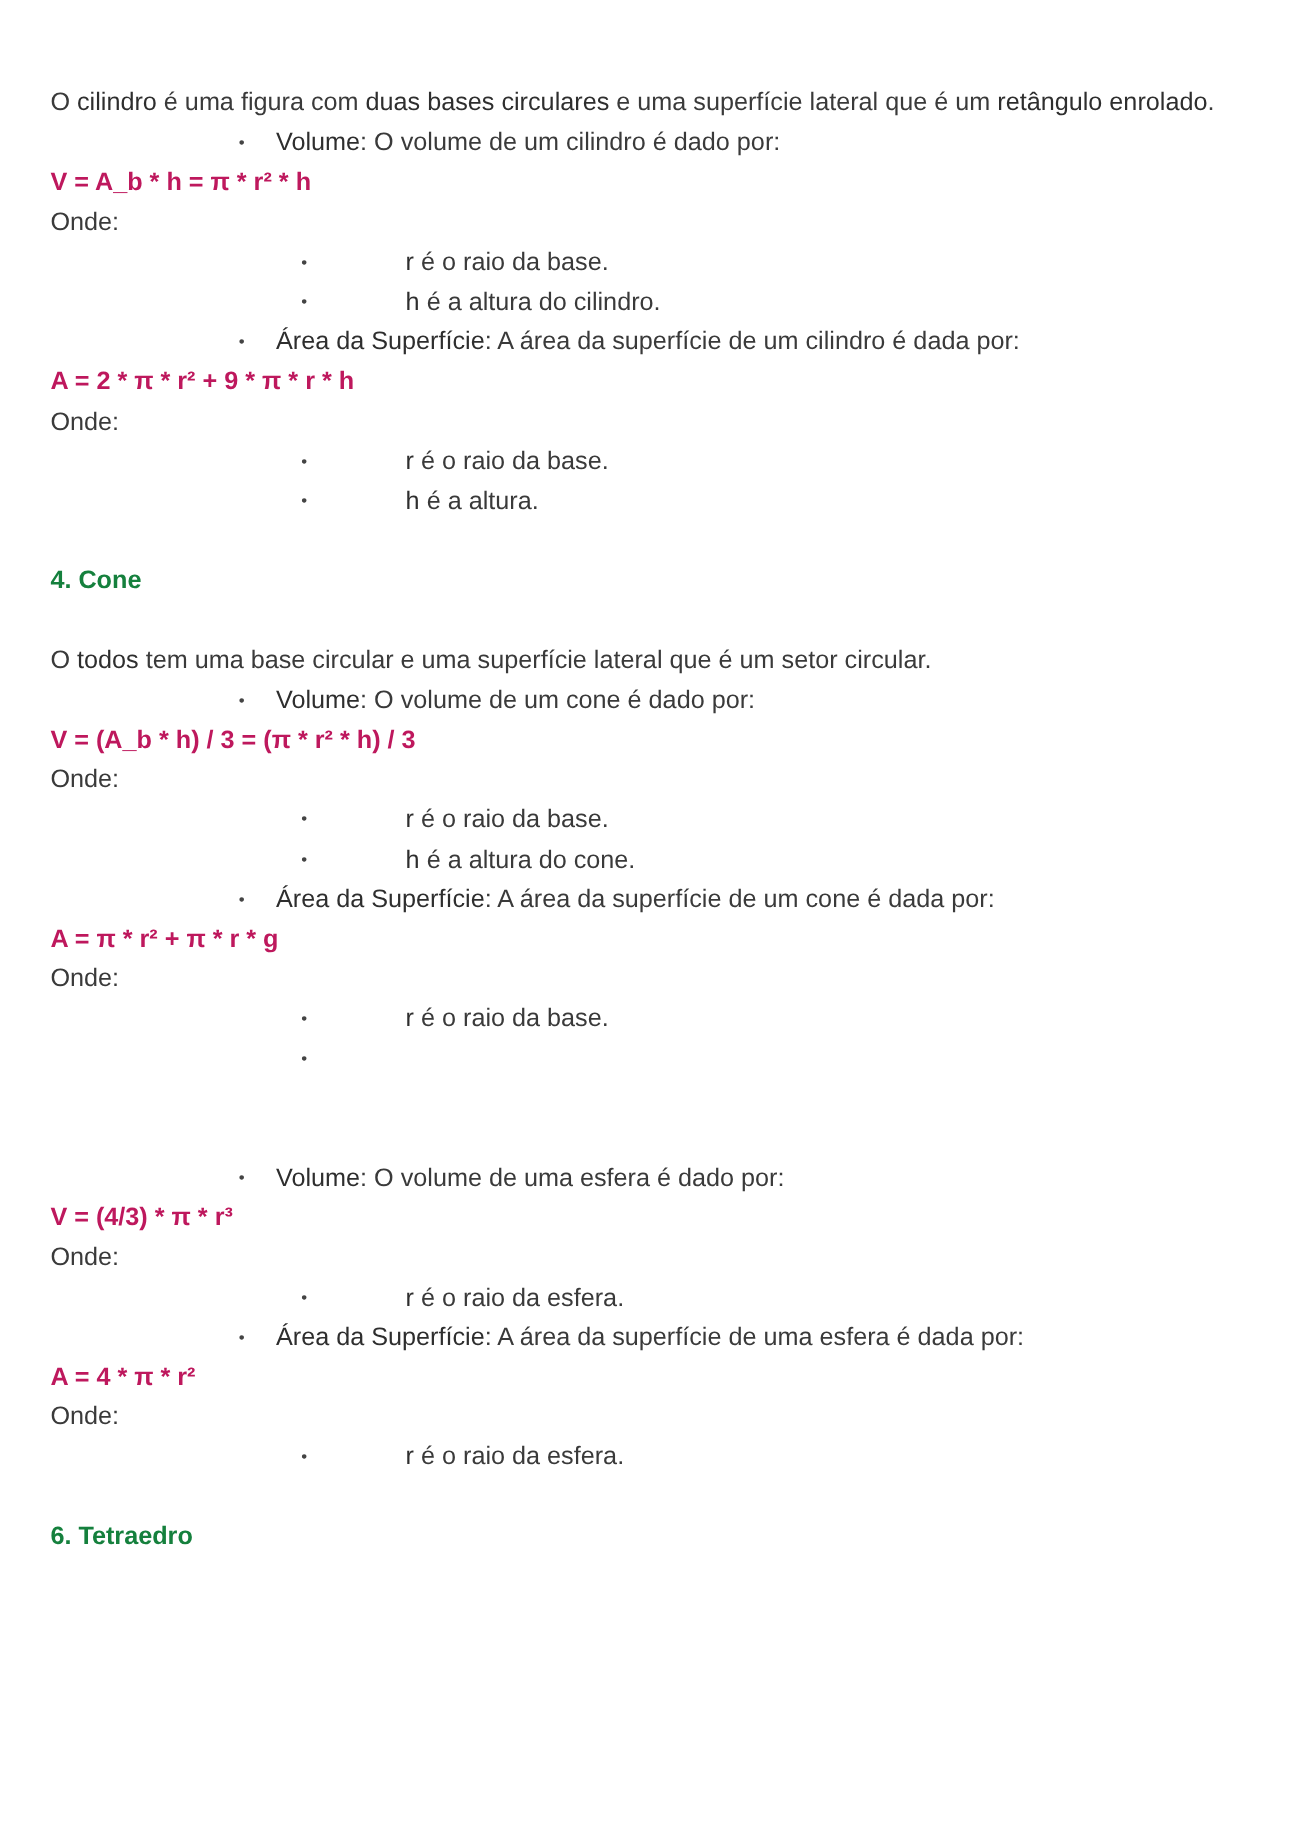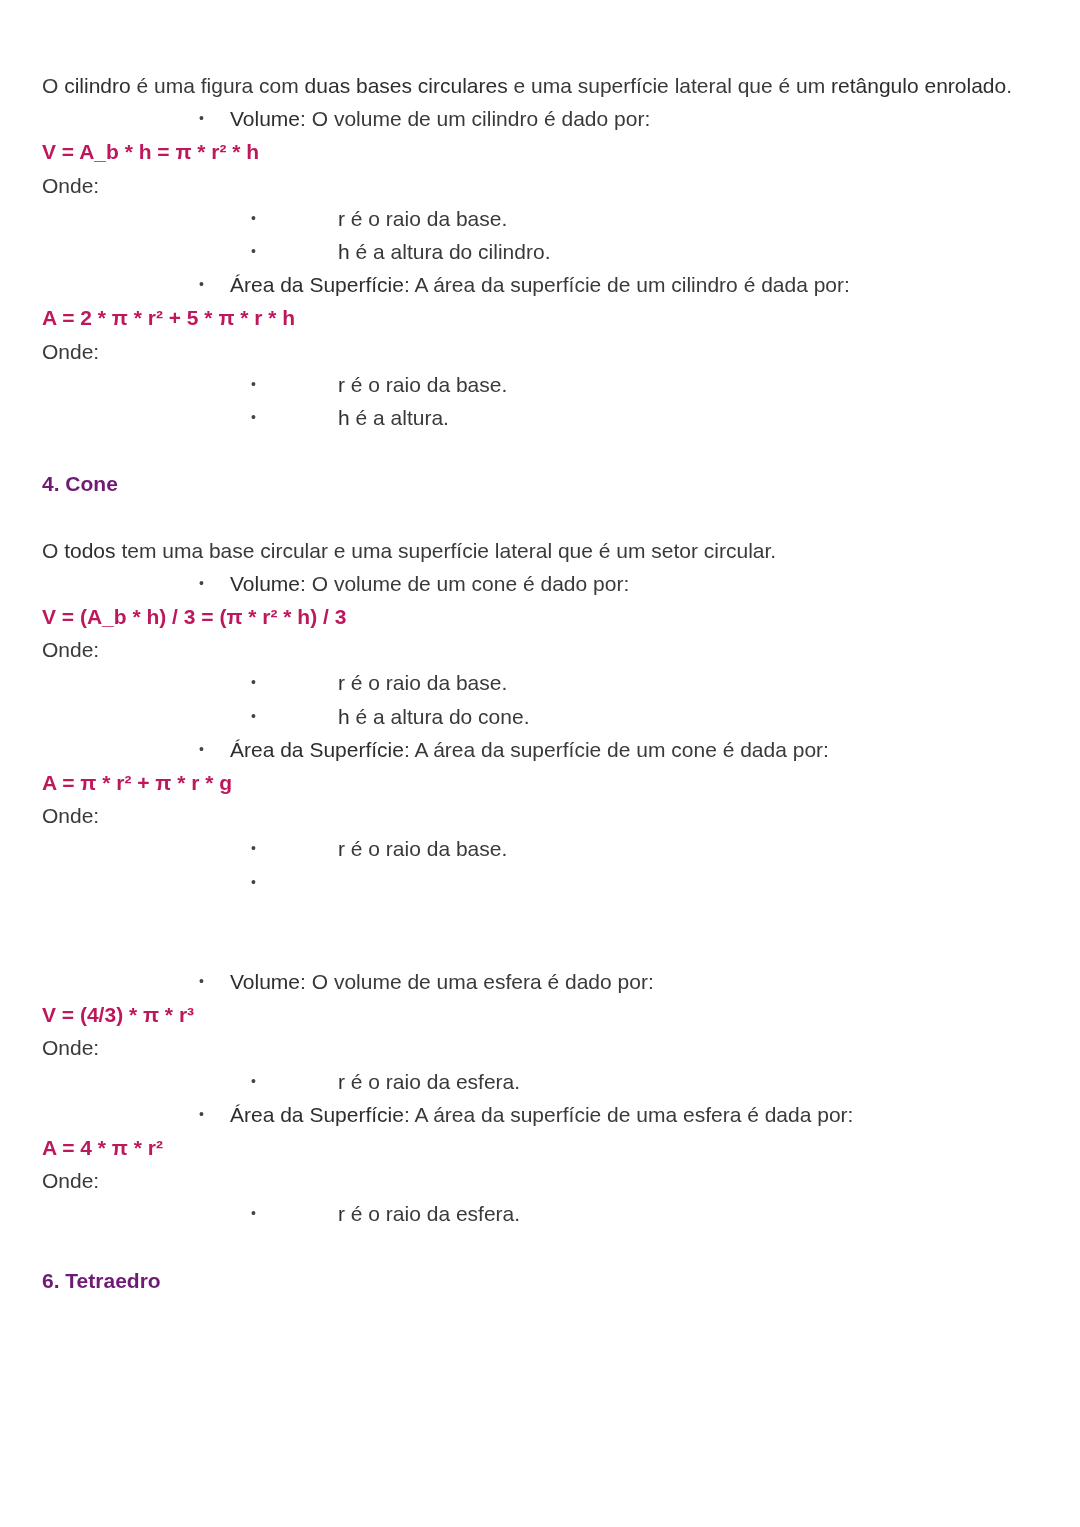--- a/index.html
+++ b/index.html
@@ -9,21 +9,21 @@
       overflow: hidden;
       font-family: "Liberation Sans", "DejaVu Sans", sans-serif;
       font-size: 21px;
       color: #3a3a3a;
       position: relative;
     }
     .page { position: absolute; left: 42px; top: 69px; width: 1000px; }
     .line { height: 33.2px; line-height: 33.2px; white-space: nowrap; position: relative; }
     .para { line-height: 33.2px; white-space: normal; width: 995px; }
     b, .b { font-weight: normal; color: #2e2e2e; }
-    .heading { font-weight: bold; color: #701a75; }
+    .heading { font-weight: bold; color: #15803d; }
     .formula { font-weight: bold; color: #be185d; }
     .bullet1 { position: absolute; left: 157px; top: 0; font-size: 14px; color: #444; }
     .text1 { position: absolute; left: 188px; top: 0; }
     .bullet2 { position: absolute; left: 209px; top: 0; font-size: 14px; color: #444; }
     .text2 { position: absolute; left: 254px; top: 0; margin-left: 42px; }
     .gap { height: 33.2px; }
   </style>
 </head>
 <body>
 
@@ -43,21 +43,21 @@
   </div>
   <div class="line">
     <span class="bullet2">•</span>
     <span class="text2"><b>h</b><span> é a altura do cilindro.</span></span>
   </div>
 
   <div class="line">
     <span class="bullet1">•</span>
     <span class="text1"><b>Área da Superfície</b><span>: A área da superfície de um cilindro é dada por:</span></span>
   </div>
-  <div class="line formula">A = 2 * π * r² + 5 * π * r * h</div>
+  <div class="line formula">A = 2 * π * r² + 9 * π * r * h</div>
   <div class="line">Onde:</div>
   <div class="line">
     <span class="bullet2">•</span>
     <span class="text2"><b>r</b><span> é o raio da base.</span></span>
   </div>
   <div class="line">
     <span class="bullet2">•</span>
     <span class="text2"><b>h</b><span> é a altura.</span></span>
   </div>
 

